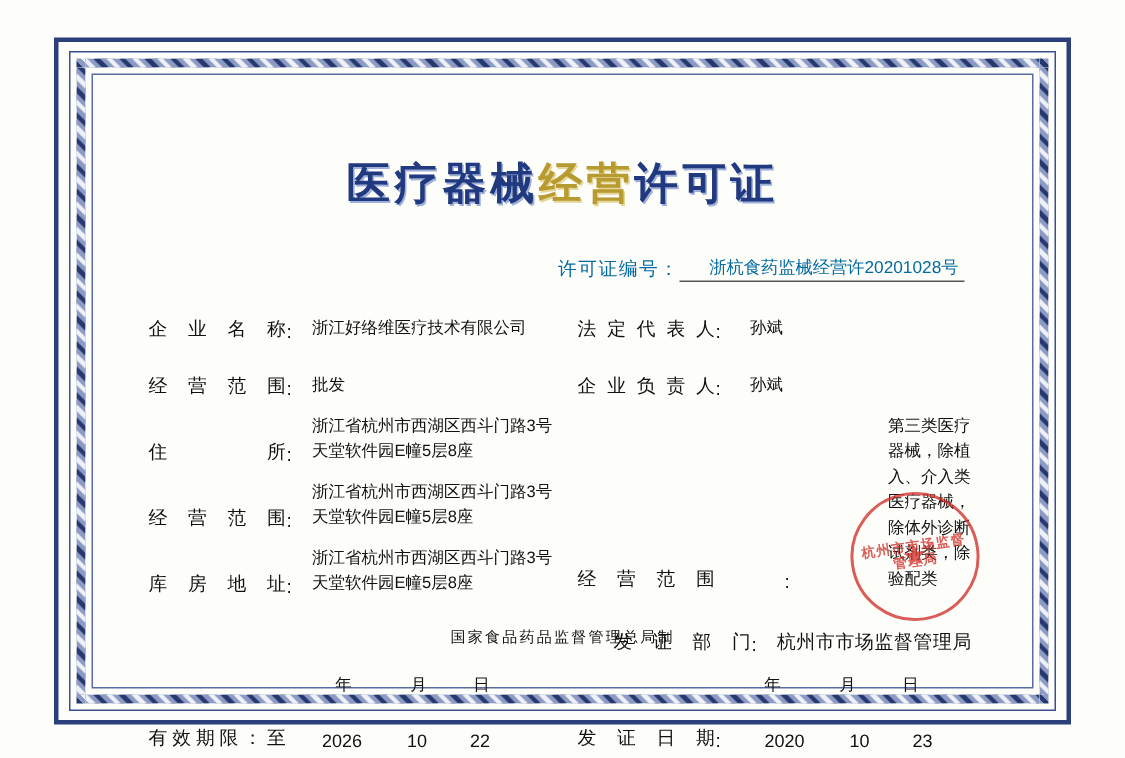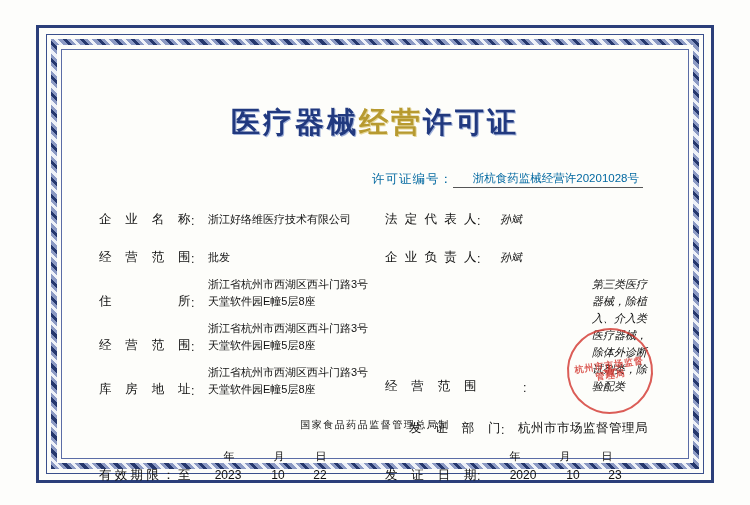--- a/index.html
+++ b/index.html
@@ -142,21 +142,21 @@
     padding-top: 1px;
   }
   .field-value {
     flex: 1 1 auto;
     font-size: 11px;
     color: #111;
     line-height: 1.55;
     padding-left: 8px;
     word-break: break-all;
   }
-  .field-value.indent-more { padding-left: 14px; font-style: italic; }
+  .field-value.indent-more { padding-left: 14px; }
 
   
   .date-row {
     display: flex;
     margin-top: 2px;
   }
   .date-block { width: 50%; box-sizing: border-box; }
   .date-block.right { padding-left: 10px; }
   .date-header {
     display: flex;
@@ -164,22 +164,22 @@
     color: #111;
     padding-left: 101px;
   }
   .date-header span { text-align: center; }
   .dh-y { width: 58px; }
   .dh-m { width: 42px; }
   .dh-d { width: 42px; }
 
   .date-line {
     display: flex;
-    align-items: center;
-    margin-top: 2px;
+    align-items: flex-end;
+    margin-top: 19px;
   }
   .date-line .field-label { width: 92px; flex: 0 0 92px; }
   .date-vals { display: flex; font-size: 12px; color: #111; padding-left: 8px; }
   .date-vals span { text-align: center; }
   .dv-y { width: 58px; }
   .dv-m { width: 42px; }
   .dv-d { width: 42px; }
 
   
   .seal {
@@ -329,21 +329,21 @@
       <div class="date-row">
         <div class="date-block">
           <div class="date-header">
             <span class="dh-y">年</span>
             <span class="dh-m">月</span>
             <span class="dh-d">日</span>
           </div>
           <div class="date-line">
             <span class="field-label">有效期限：至</span>
             <span class="date-vals">
-              <span class="dv-y">2023</span>
+              <span class="dv-y">2026</span>
               <span class="dv-m">10</span>
               <span class="dv-d">22</span>
             </span>
           </div>
         </div>
 
         <div class="date-block right">
           <div class="date-header">
             <span class="dh-y">年</span>
             <span class="dh-m">月</span>

